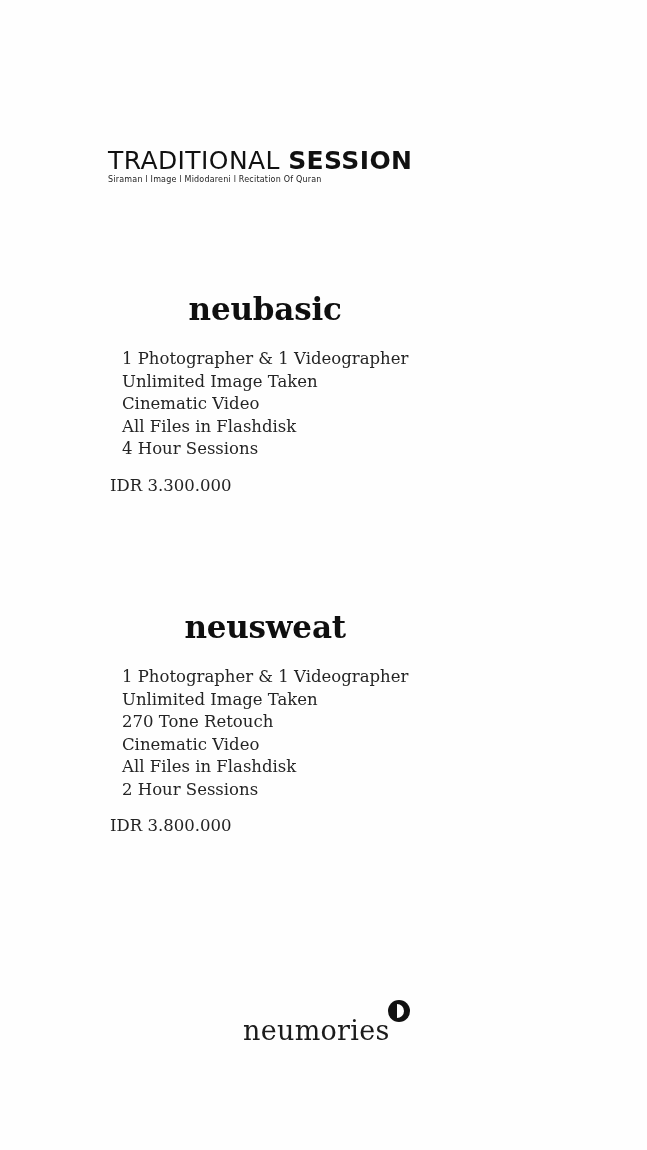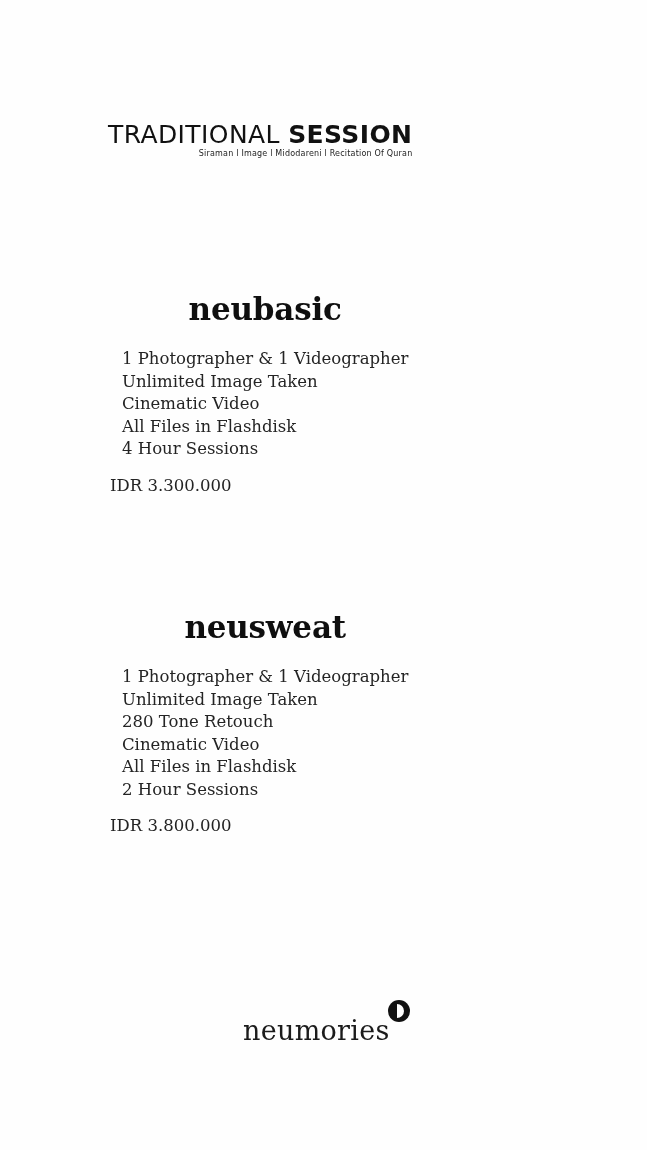--- a/index.html
+++ b/index.html
@@ -19,22 +19,21 @@
     position: relative;
     width: 647px;
     height: 1150px;
     background: #fefefe;
   }
 
   
   .header {
     position: absolute;
     left: 108px;
-    top: 122px;
-    text-align: right;
+    top: 148px;
   }
   .header-title {
     font-family: "DejaVu Sans", sans-serif;
     font-size: 25px;
     letter-spacing: 0.4px;
     line-height: 1.05;
     color: #111111;
     white-space: nowrap;
   }
   .header-title .light {
@@ -150,21 +149,21 @@
       <li>4 Hour Sessions</li>
     </ul>
     <div class="pkg-price">IDR 3.300.000</div>
   </div>
 
   <div class="package pkg-2">
     <h2 class="pkg-name">neusweat</h2>
     <ul class="pkg-features">
       <li>1 Photographer &amp; 1 Videographer</li>
       <li>Unlimited Image Taken</li>
-      <li>280 Tone Retouch</li>
+      <li>270 Tone Retouch</li>
       <li>Cinematic Video</li>
       <li>All Files in Flashdisk</li>
       <li>2 Hour Sessions</li>
     </ul>
     <div class="pkg-price">IDR 3.800.000</div>
   </div>
 
   <div class="brand">
     <span class="brand-name">neumories</span>
     <span class="brand-mark"></span>

